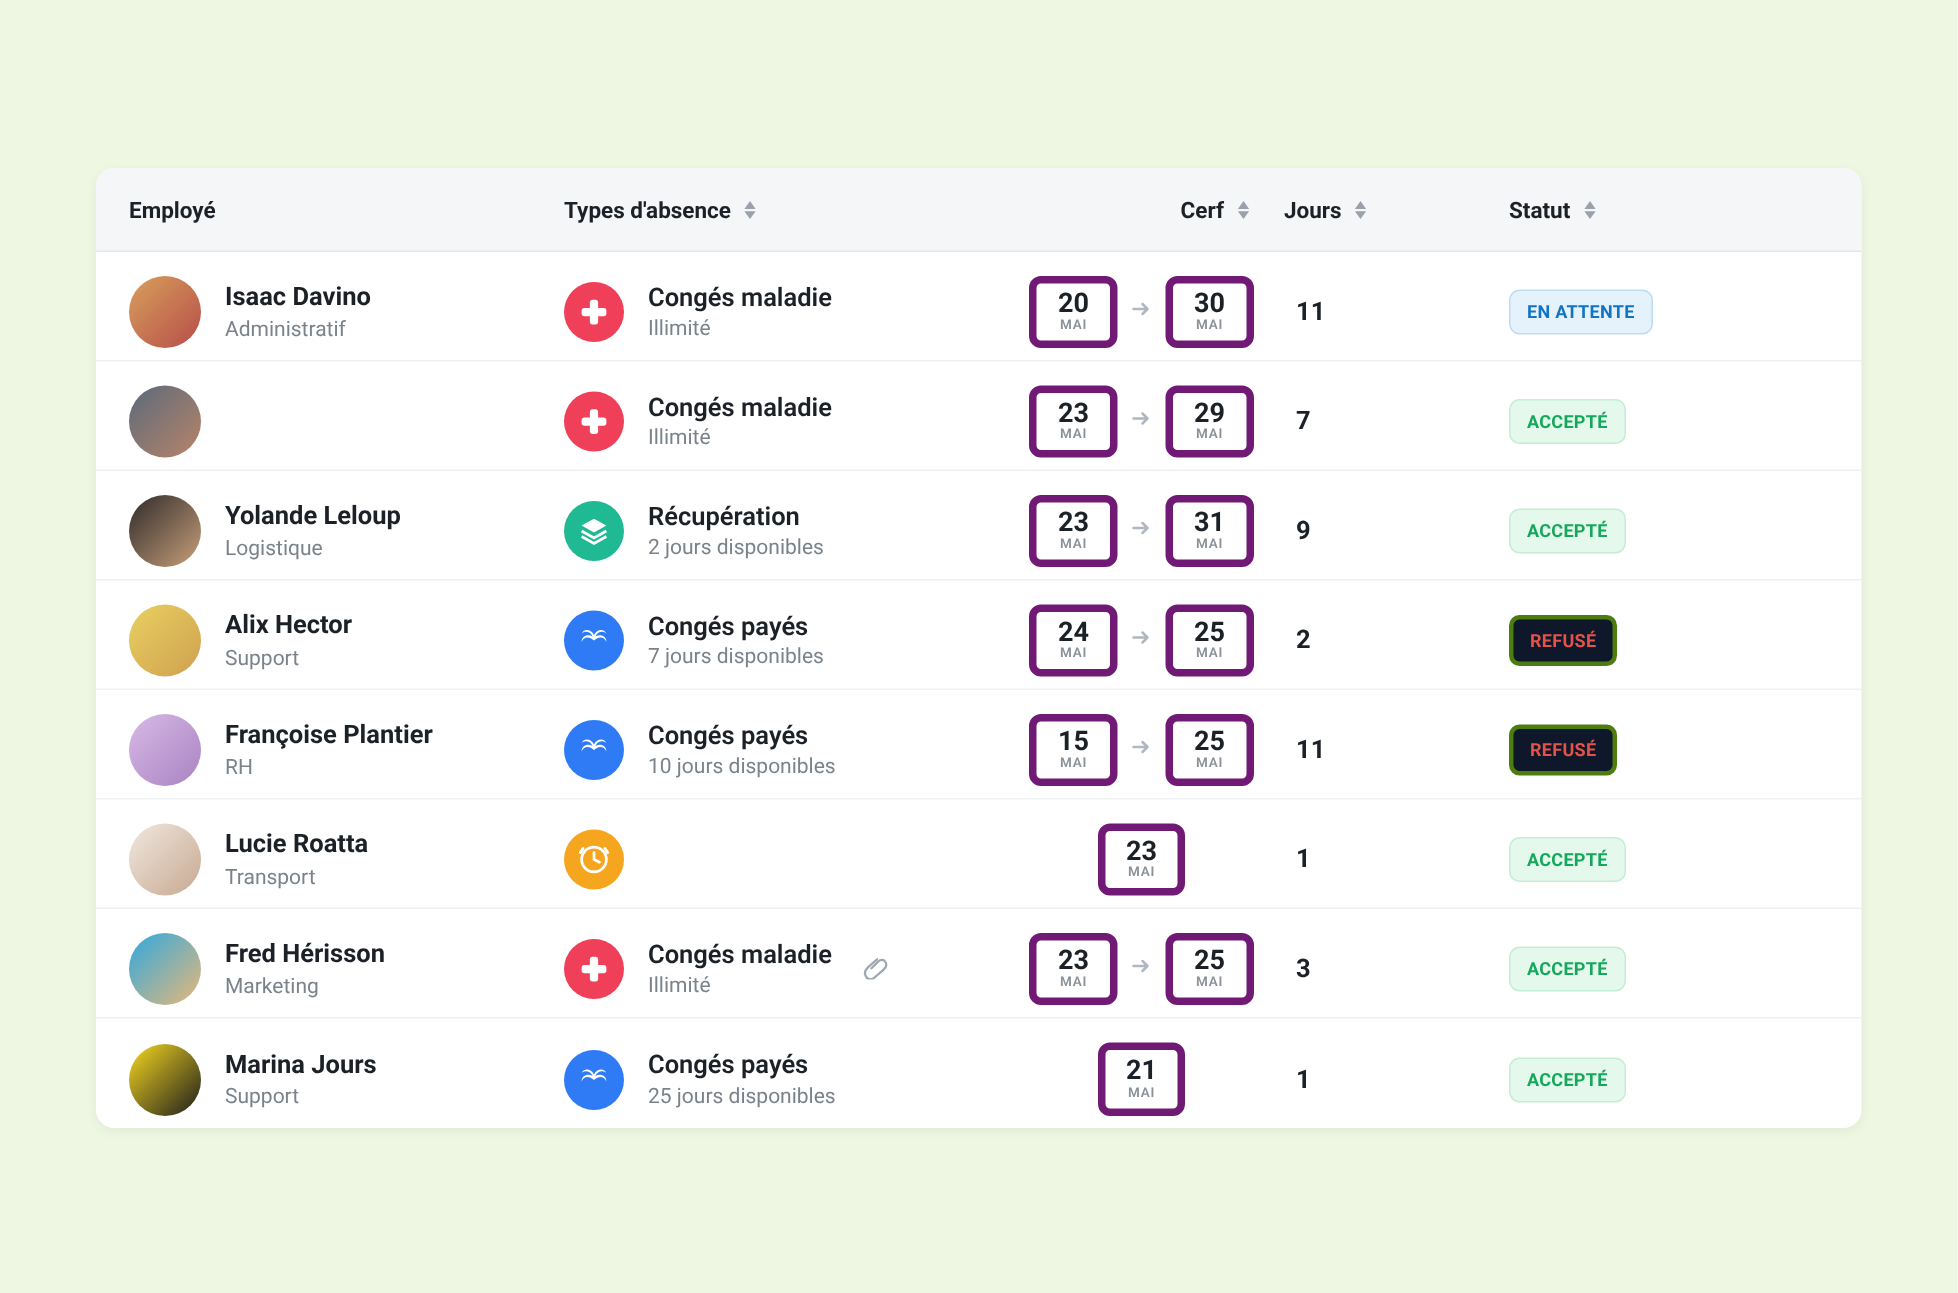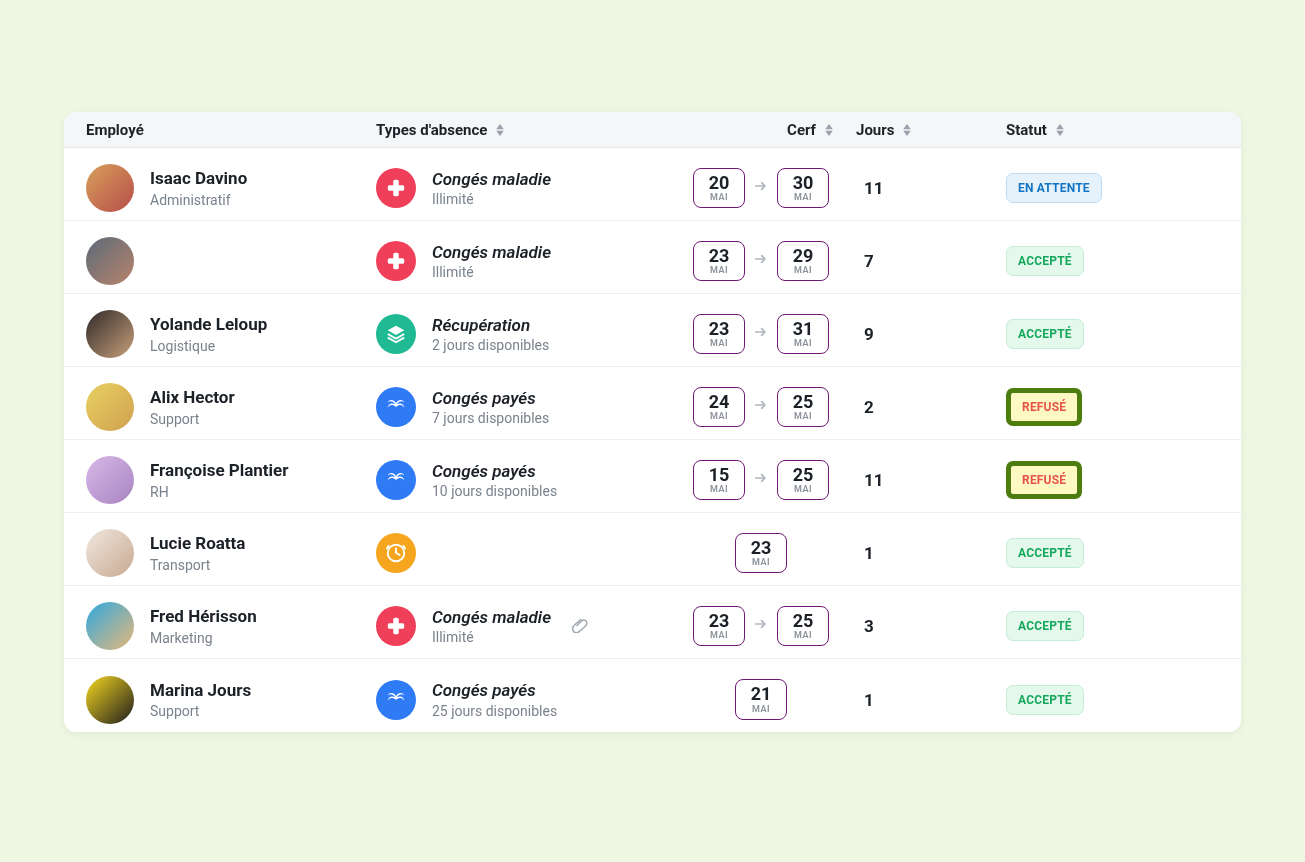--- a/index.html
+++ b/index.html
@@ -20,21 +20,21 @@
       overflow:hidden;
     }
     .thead, .row {
       display:grid;
       grid-template-columns: 290px 290px 190px 150px 1fr;
       align-items:center;
       padding:0 22px;
     }
     .thead {
       background:#f4f6f7;
-      height:36px;
+      height:56px;
       font-size:15px;
       font-weight:700;
       color:#1c2127;
       border-bottom:1px solid #e5e8eb;
     }
     .th { display:flex; align-items:center; gap:8px; }
     .sort-indicator { display:flex; flex-direction:column; line-height:0; color:#9aa1ab; }
     .sort-indicator svg { width:10px; height:6px; }
     .tri-up { color:#1c2127; }
     .row {
@@ -48,49 +48,49 @@
     
     .emp { display:flex; align-items:center; gap:16px; }
     .avatar { width:48px; height:48px; border-radius:50%; flex-shrink:0; }
     .emp-name { font-size:17px; font-weight:700; color:#1c2127; line-height:1.2; }
     .emp-dept { font-size:14px; color:#7a828c; margin-top:3px; }
 
     
     .type { display:flex; align-items:center; gap:16px; }
     .type-icon { width:40px; height:40px; border-radius:50%; display:flex; align-items:center; justify-content:center; flex-shrink:0; }
     .type-icon svg { width:22px; height:22px; fill:#fff; }
-    .type-name { font-size:17px; font-weight:600; color:#1c2127; line-height:1.2;font-style:italic; }
+    .type-name { font-size:17px; font-weight:600; color:#1c2127; line-height:1.2; }
     .type-sub { font-size:14px; color:#7a828c; margin-top:2px; }
     .clip { margin-left:4px; color:#a0a6b0; }
     .clip svg { width:18px; height:18px; }
 
     
     .dates { display:flex; align-items:center; justify-content:center; gap:8px; }
     .date-box {
-      border:1px solid #701a75;
+      border:5px solid #701a75;
       border-radius:8px;
       padding:4px 14px 5px;
       text-align:center;
       background:#fff;
       min-width:52px;
     }
     .date-day { font-size:18px; font-weight:700; color:#1c2127; line-height:1.1; }
     .date-mon { font-size:9px; font-weight:600; color:#8a9199; letter-spacing:.5px; }
     .arrow { color:#b0b7c0; }
     .arrow svg { width:16px; height:16px; }
 
     
     .days { font-size:17px; font-weight:700; color:#1c2127; padding-left:8px; }
 
     
     .status { }
     .badge { display:inline-block; font-size:12px; font-weight:700; padding:7px 11px; border-radius:7px; letter-spacing:.2px; }
     .badge-pending { background:#e6f2fb; color:#1274c4; border:1px solid #bcdcf3; }
     .badge-accepted { background:#e4f8ec; color:#15a85c; border:1px solid #c5edd6; }
-    .badge-refused  { background:#fef9c3; color:#e55348; border:5px solid #4d7c0f;text-align:center; }
+    .badge-refused  { background:#0f172a; color:#e55348; border:3px solid #4d7c0f;text-align:center; }
 
     
     .th-dates { justify-content:flex-end; padding-right:22px; }
   </style>
 </head>
 <body>
 
 <div class="page">
   <div class="card">
 

